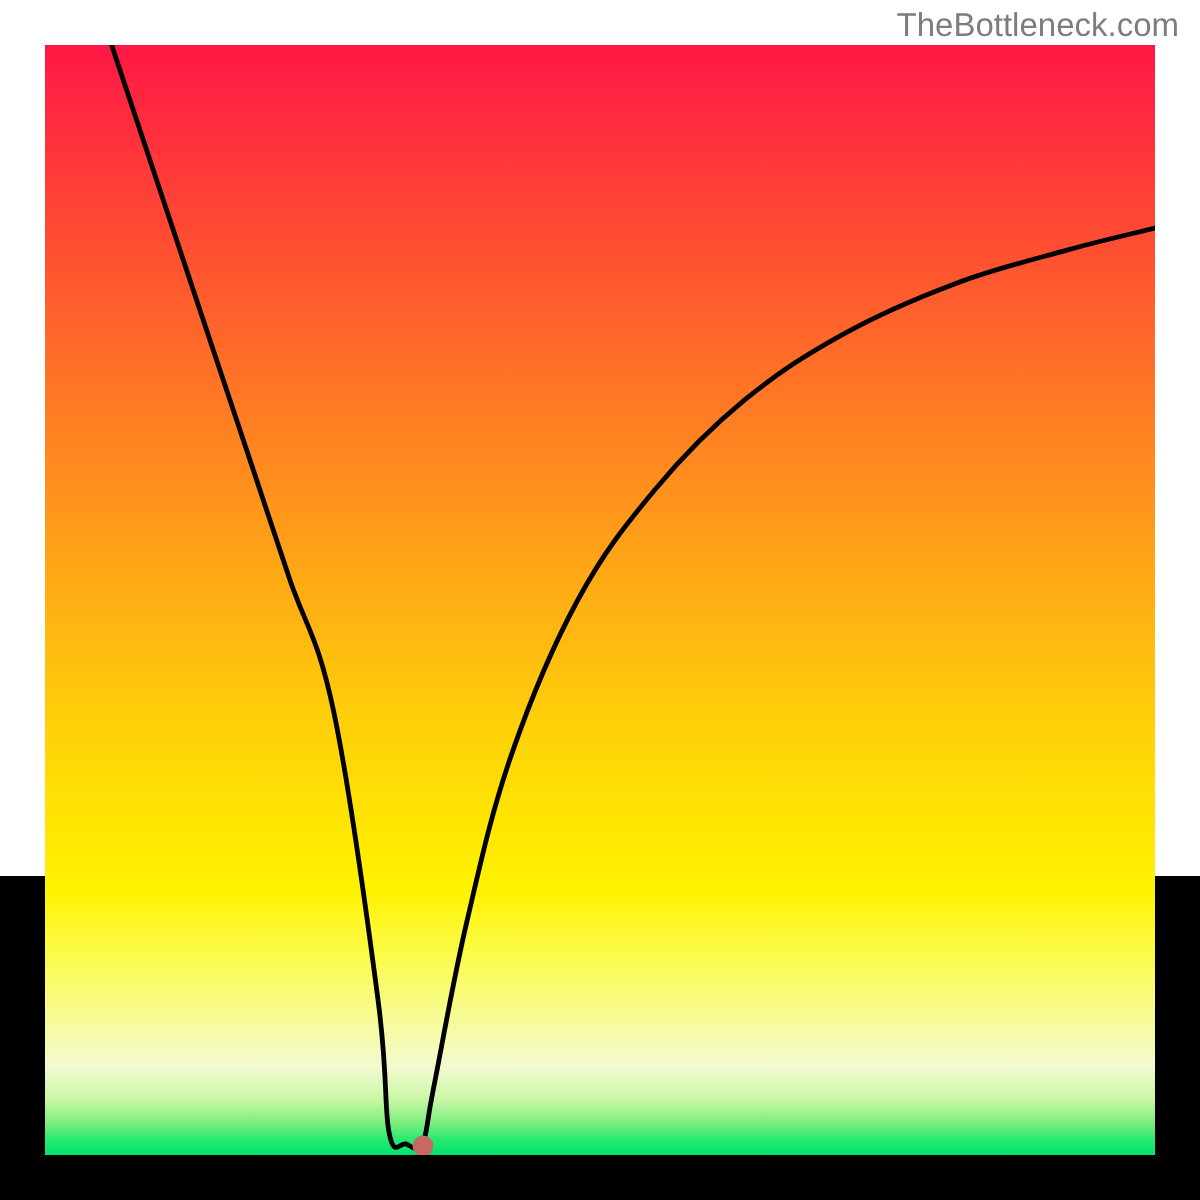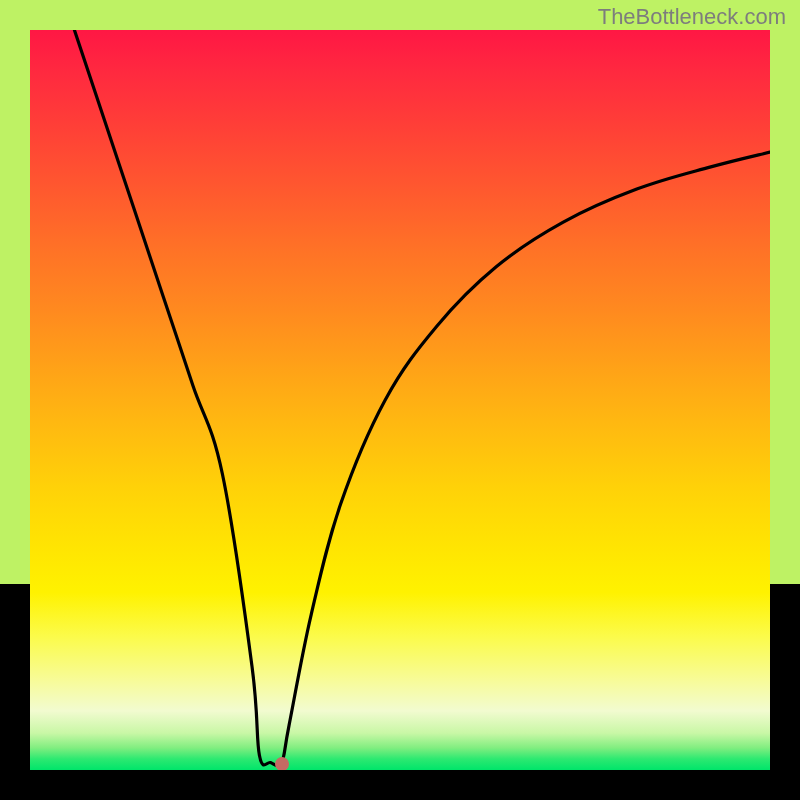--- a/index.html
+++ b/index.html
@@ -7,21 +7,21 @@
     padding: 0;
     width: 800px;
     height: 800px;
     background: #000;
     font-family: Arial, Helvetica, sans-serif;
   }
   .container {
     position: relative;
     width: 800px;
     height: 584px;
-    background: #bef264;
+    background: #ffffff;
   }
   .watermark {
     position: absolute;
     top: 4px;
     right: 14px;
     color: #7d7d7d;
     font-size: 22px;
     font-weight: 500;
     letter-spacing: 0px;
     z-index: 4;

